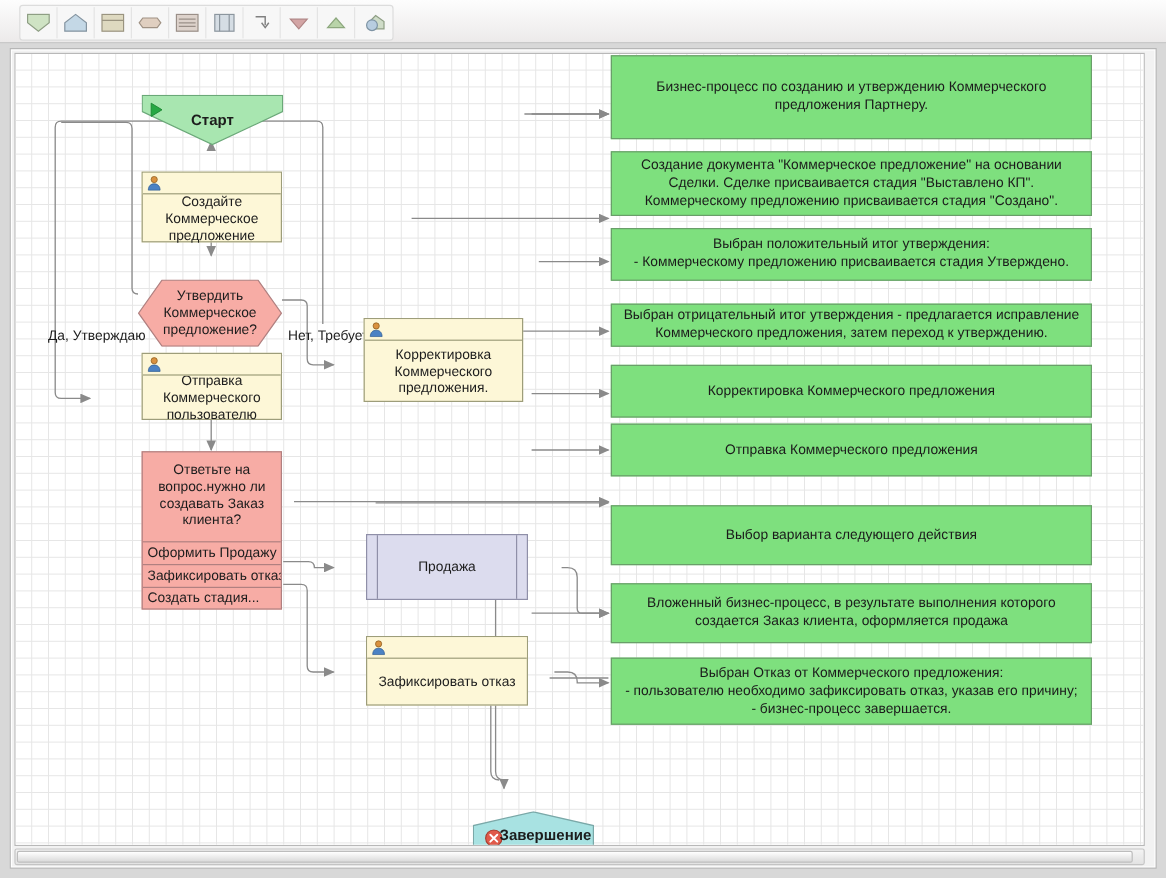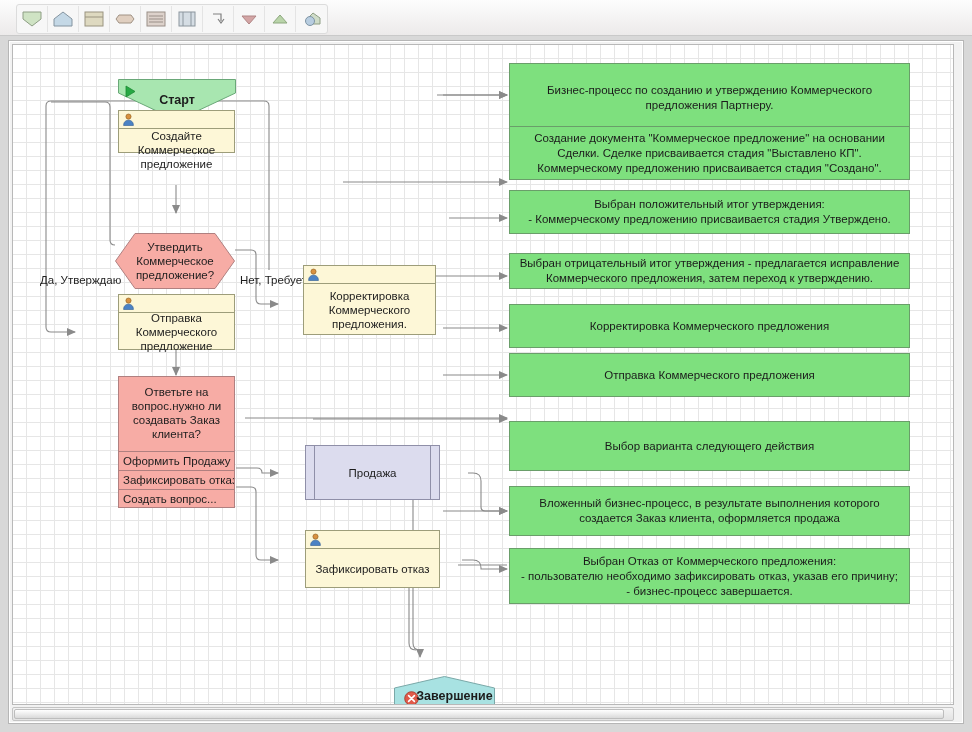--- a/index.html
+++ b/index.html
@@ -270,21 +270,21 @@
       <div class="node pent-start" style="left:105px;top:34px;width:118px;height:42px;">
         <svg width="118" height="42" style="position:absolute;left:0;top:0;">
           <polygon points="0.5,0.5 117.5,0.5 117.5,14 59,41.5 0.5,14" fill="#a8e6b0" stroke="#6aa878" stroke-width="1"></polygon>
         </svg>
         <svg width="13" height="13" style="position:absolute;left:6px;top:6px;">
           <polygon points="2,1 11,6.5 2,12" fill="#27a844" stroke="#1d8a34" stroke-width="0.8"></polygon>
         </svg>
         <span class="pent-label">Старт</span>
       </div>
 
-      <div class="node task" style="left:105px;top:65px;width:117px;height:43px;">
+      <div class="node task" style="left:105px;top:98px;width:117px;height:59px;">
         <div class="task-head">
           <svg class="person" viewBox="0 0 13 13">
             <circle cx="6.5" cy="3.6" r="2.6" fill="#d9913f" stroke="#8a5a1d" stroke-width="0.6"></circle>
             <path d="M1.6,12.5 C1.6,8.6 4,7.2 6.5,7.2 C9,7.2 11.4,8.6 11.4,12.5 Z" fill="#4b82c4" stroke="#2d5a92" stroke-width="0.6"></path>
           </svg>
         </div>
         <div class="task-body" style="height:41px;white-space:pre-line;">Создайте
 Коммерческое
 предложение</div>
       </div>
@@ -315,31 +315,31 @@
 
       <div class="node task" style="left:105px;top:249px;width:117px;height:56px;">
         <div class="task-head">
           <svg class="person" viewBox="0 0 13 13">
             <circle cx="6.5" cy="3.6" r="2.6" fill="#d9913f" stroke="#8a5a1d" stroke-width="0.6"></circle>
             <path d="M1.6,12.5 C1.6,8.6 4,7.2 6.5,7.2 C9,7.2 11.4,8.6 11.4,12.5 Z" fill="#4b82c4" stroke="#2d5a92" stroke-width="0.6"></path>
           </svg>
         </div>
         <div class="task-body" style="height:38px;white-space:pre-line;">Отправка
 Коммерческого
-предложение</div>
+пользователю</div>
       </div>
 
       <div class="node choice" style="left:105px;top:331px;width:117px;height:132px;">
         <div class="choice-q" style="height:74px;white-space:pre-line;">Ответьте на
 вопрос.нужно ли
 создавать Заказ
 клиента?</div>
         <div class="choice-opt">Оформить Продажу</div>
         <div class="choice-opt">Зафиксировать отказ</div>
-        <div class="choice-opt" style="border-bottom:none;">Создать  вопрос...</div>
+        <div class="choice-opt" style="border-bottom:none;">Создать  стадия...</div>
       </div>
 
       <div class="subproc" style="left:292px;top:400px;width:135px;height:55px;">
         <span>Продажа</span>
       </div>
 
       <div class="node task" style="left:292px;top:485px;width:135px;height:58px;">
         <div class="task-head">
           <svg class="person" viewBox="0 0 13 13">
             <circle cx="6.5" cy="3.6" r="2.6" fill="#d9913f" stroke="#8a5a1d" stroke-width="0.6"></circle>
@@ -353,21 +353,21 @@
         <svg width="101" height="39" style="position:absolute;left:0;top:0;">
           <polygon points="50.5,0.5 100.5,12 100.5,38.5 0.5,38.5 0.5,12" fill="#a8e2e2" stroke="#7aa8a8" stroke-width="1"></polygon>
         </svg>
         <svg width="15" height="15" style="position:absolute;left:10px;top:15px;">
           <circle cx="7.5" cy="7.5" r="6.8" fill="#e05a4a" stroke="#a83a2c" stroke-width="0.9"></circle>
           <path d="M4.6,4.6 L10.4,10.4 M10.4,4.6 L4.6,10.4" stroke="#ffffff" stroke-width="1.6" stroke-linecap="round"></path>
         </svg>
         <span class="pent-label" style="margin-left:20px;">Завершение</span>
       </div>
 
-      <div class="comment" style="position:absolute;left:496px;top:18px;width:401px;height:70px;">Бизнес-процесс по созданию и утверждению Коммерческого
+      <div class="comment" style="position:absolute;left:496px;top:1px;width:401px;height:70px;">Бизнес-процесс по созданию и утверждению Коммерческого
 предложения Партнеру.</div>
 
       <div class="comment" style="position:absolute;left:496px;top:81px;width:401px;height:54px;">Создание документа "Коммерческое предложение" на основании
 Сделки. Сделке присваивается стадия "Выставлено КП".
 Коммерческому предложению присваивается стадия "Создано".</div>
 
       <div class="comment" style="position:absolute;left:496px;top:145px;width:401px;height:44px;">Выбран положительный итог утверждения:
 - Коммерческому предложению присваивается стадия Утверждено.</div>
 
       <div class="comment" style="position:absolute;left:496px;top:208px;width:401px;height:36px;">Выбран отрицательный итог утверждения - предлагается исправление

